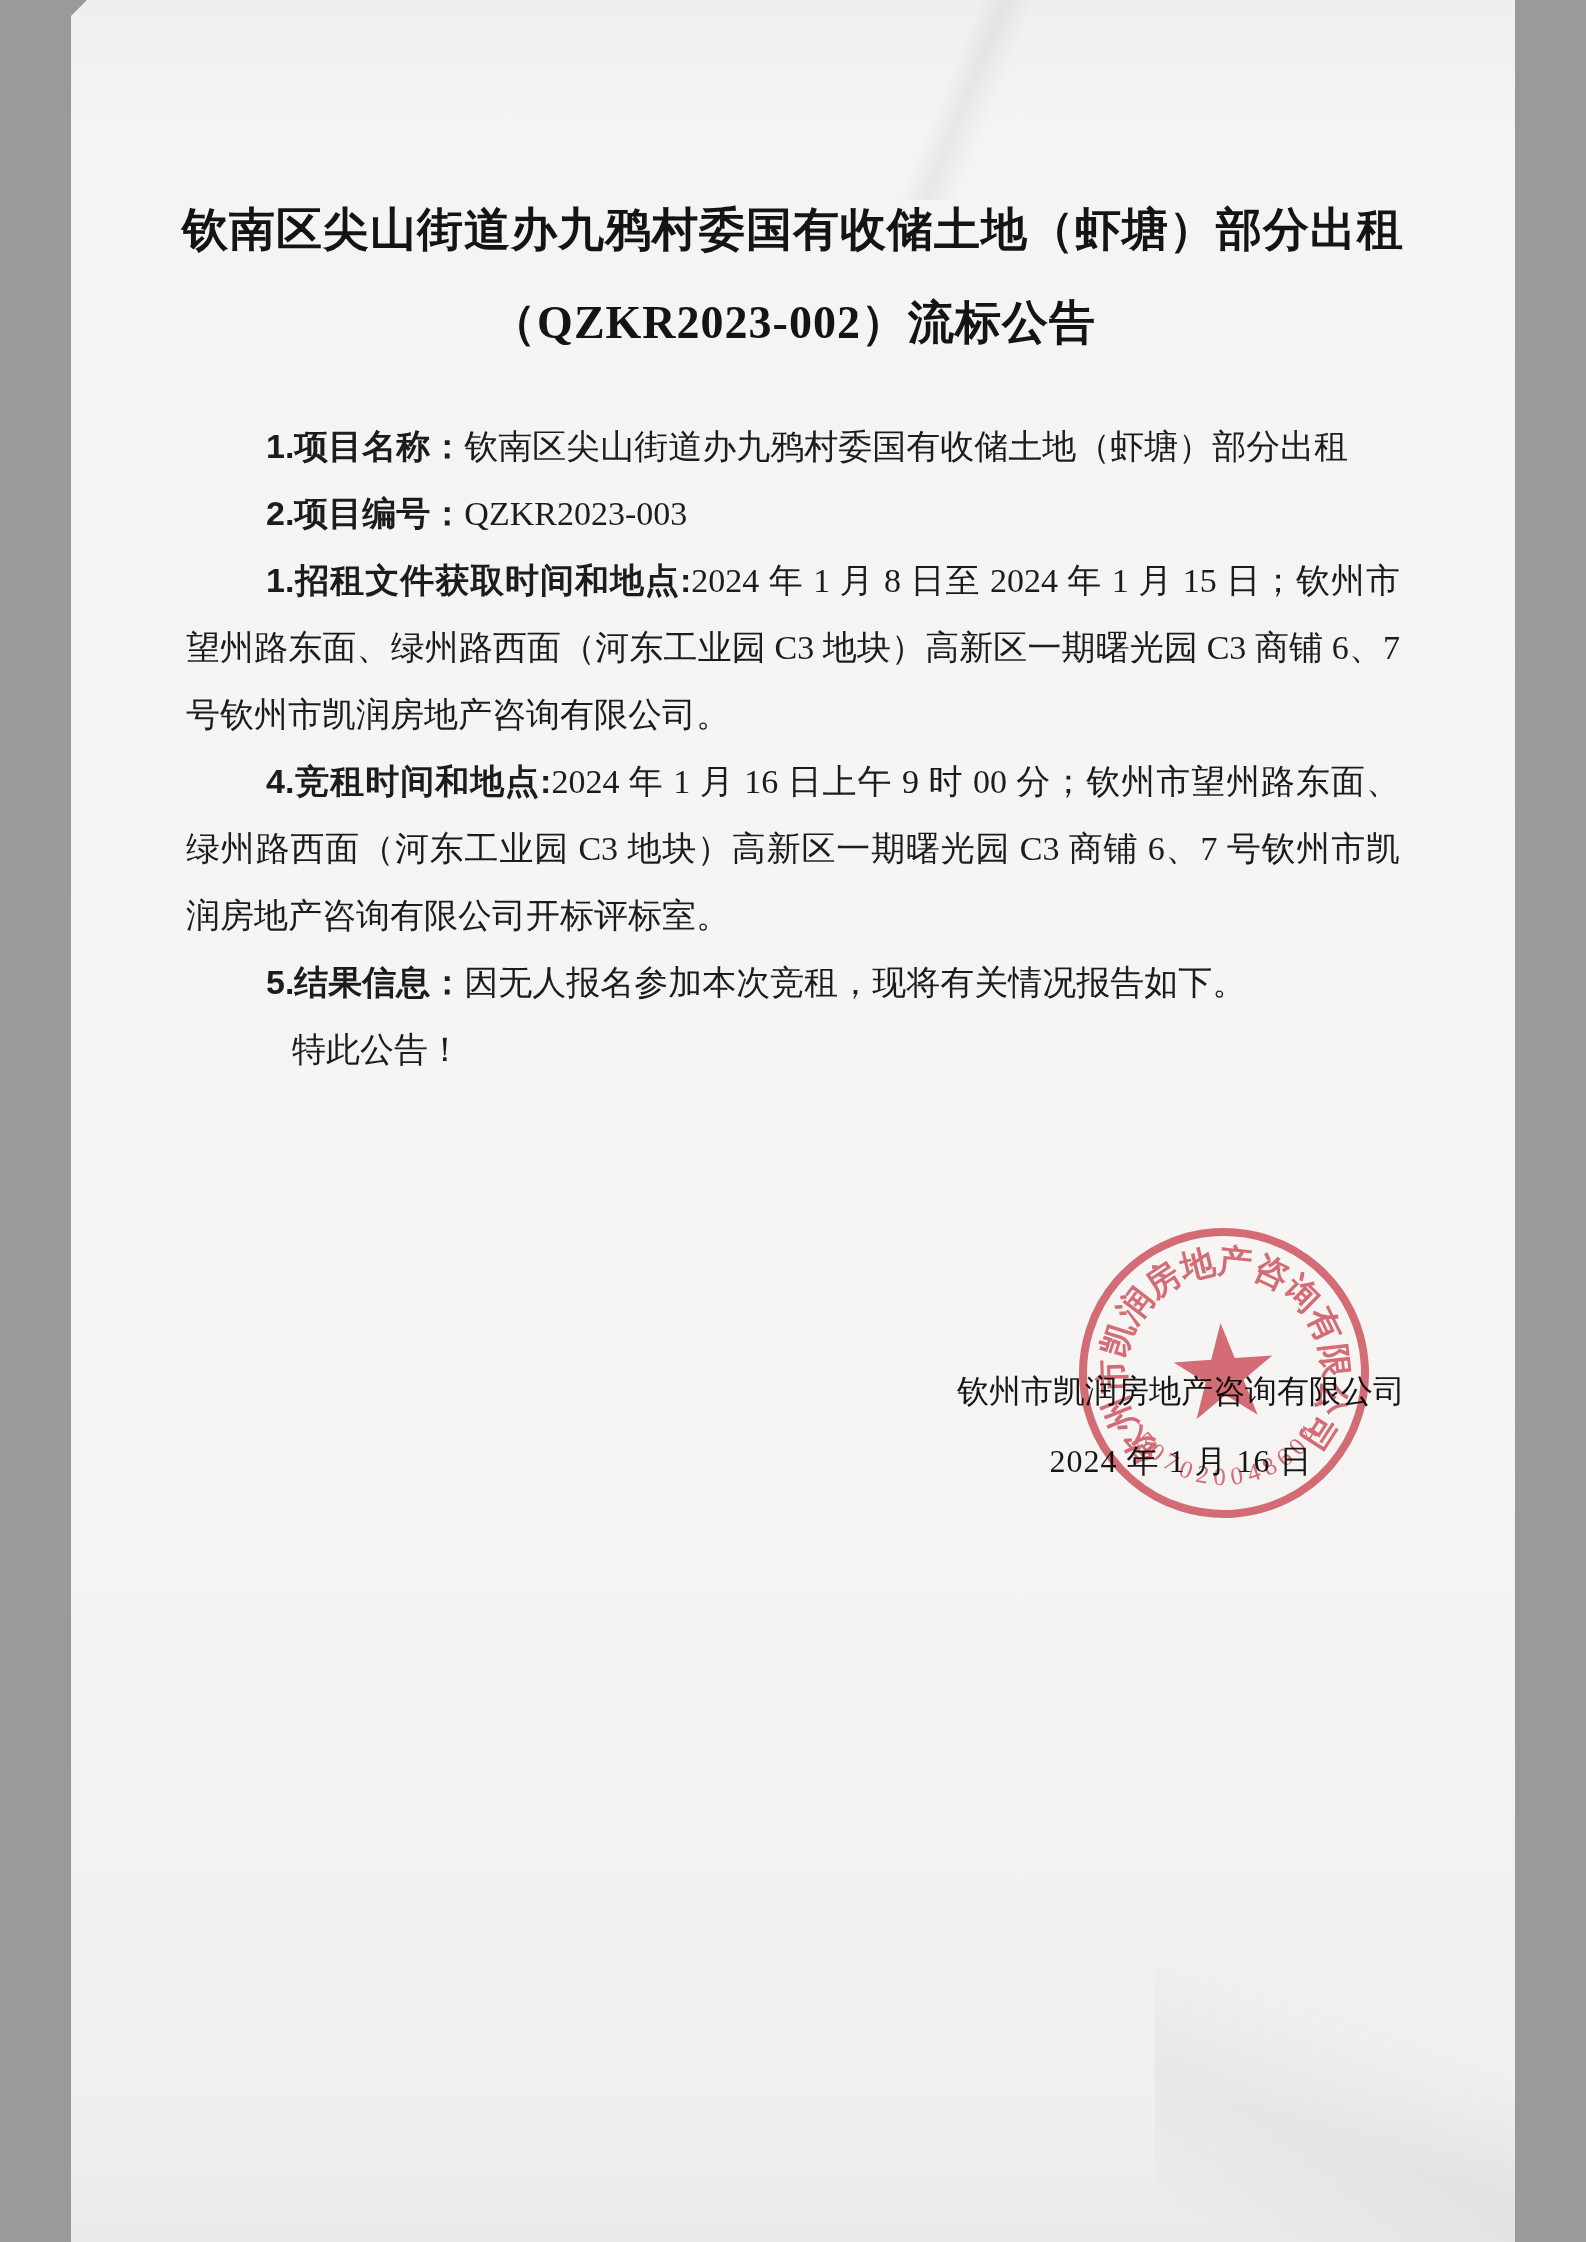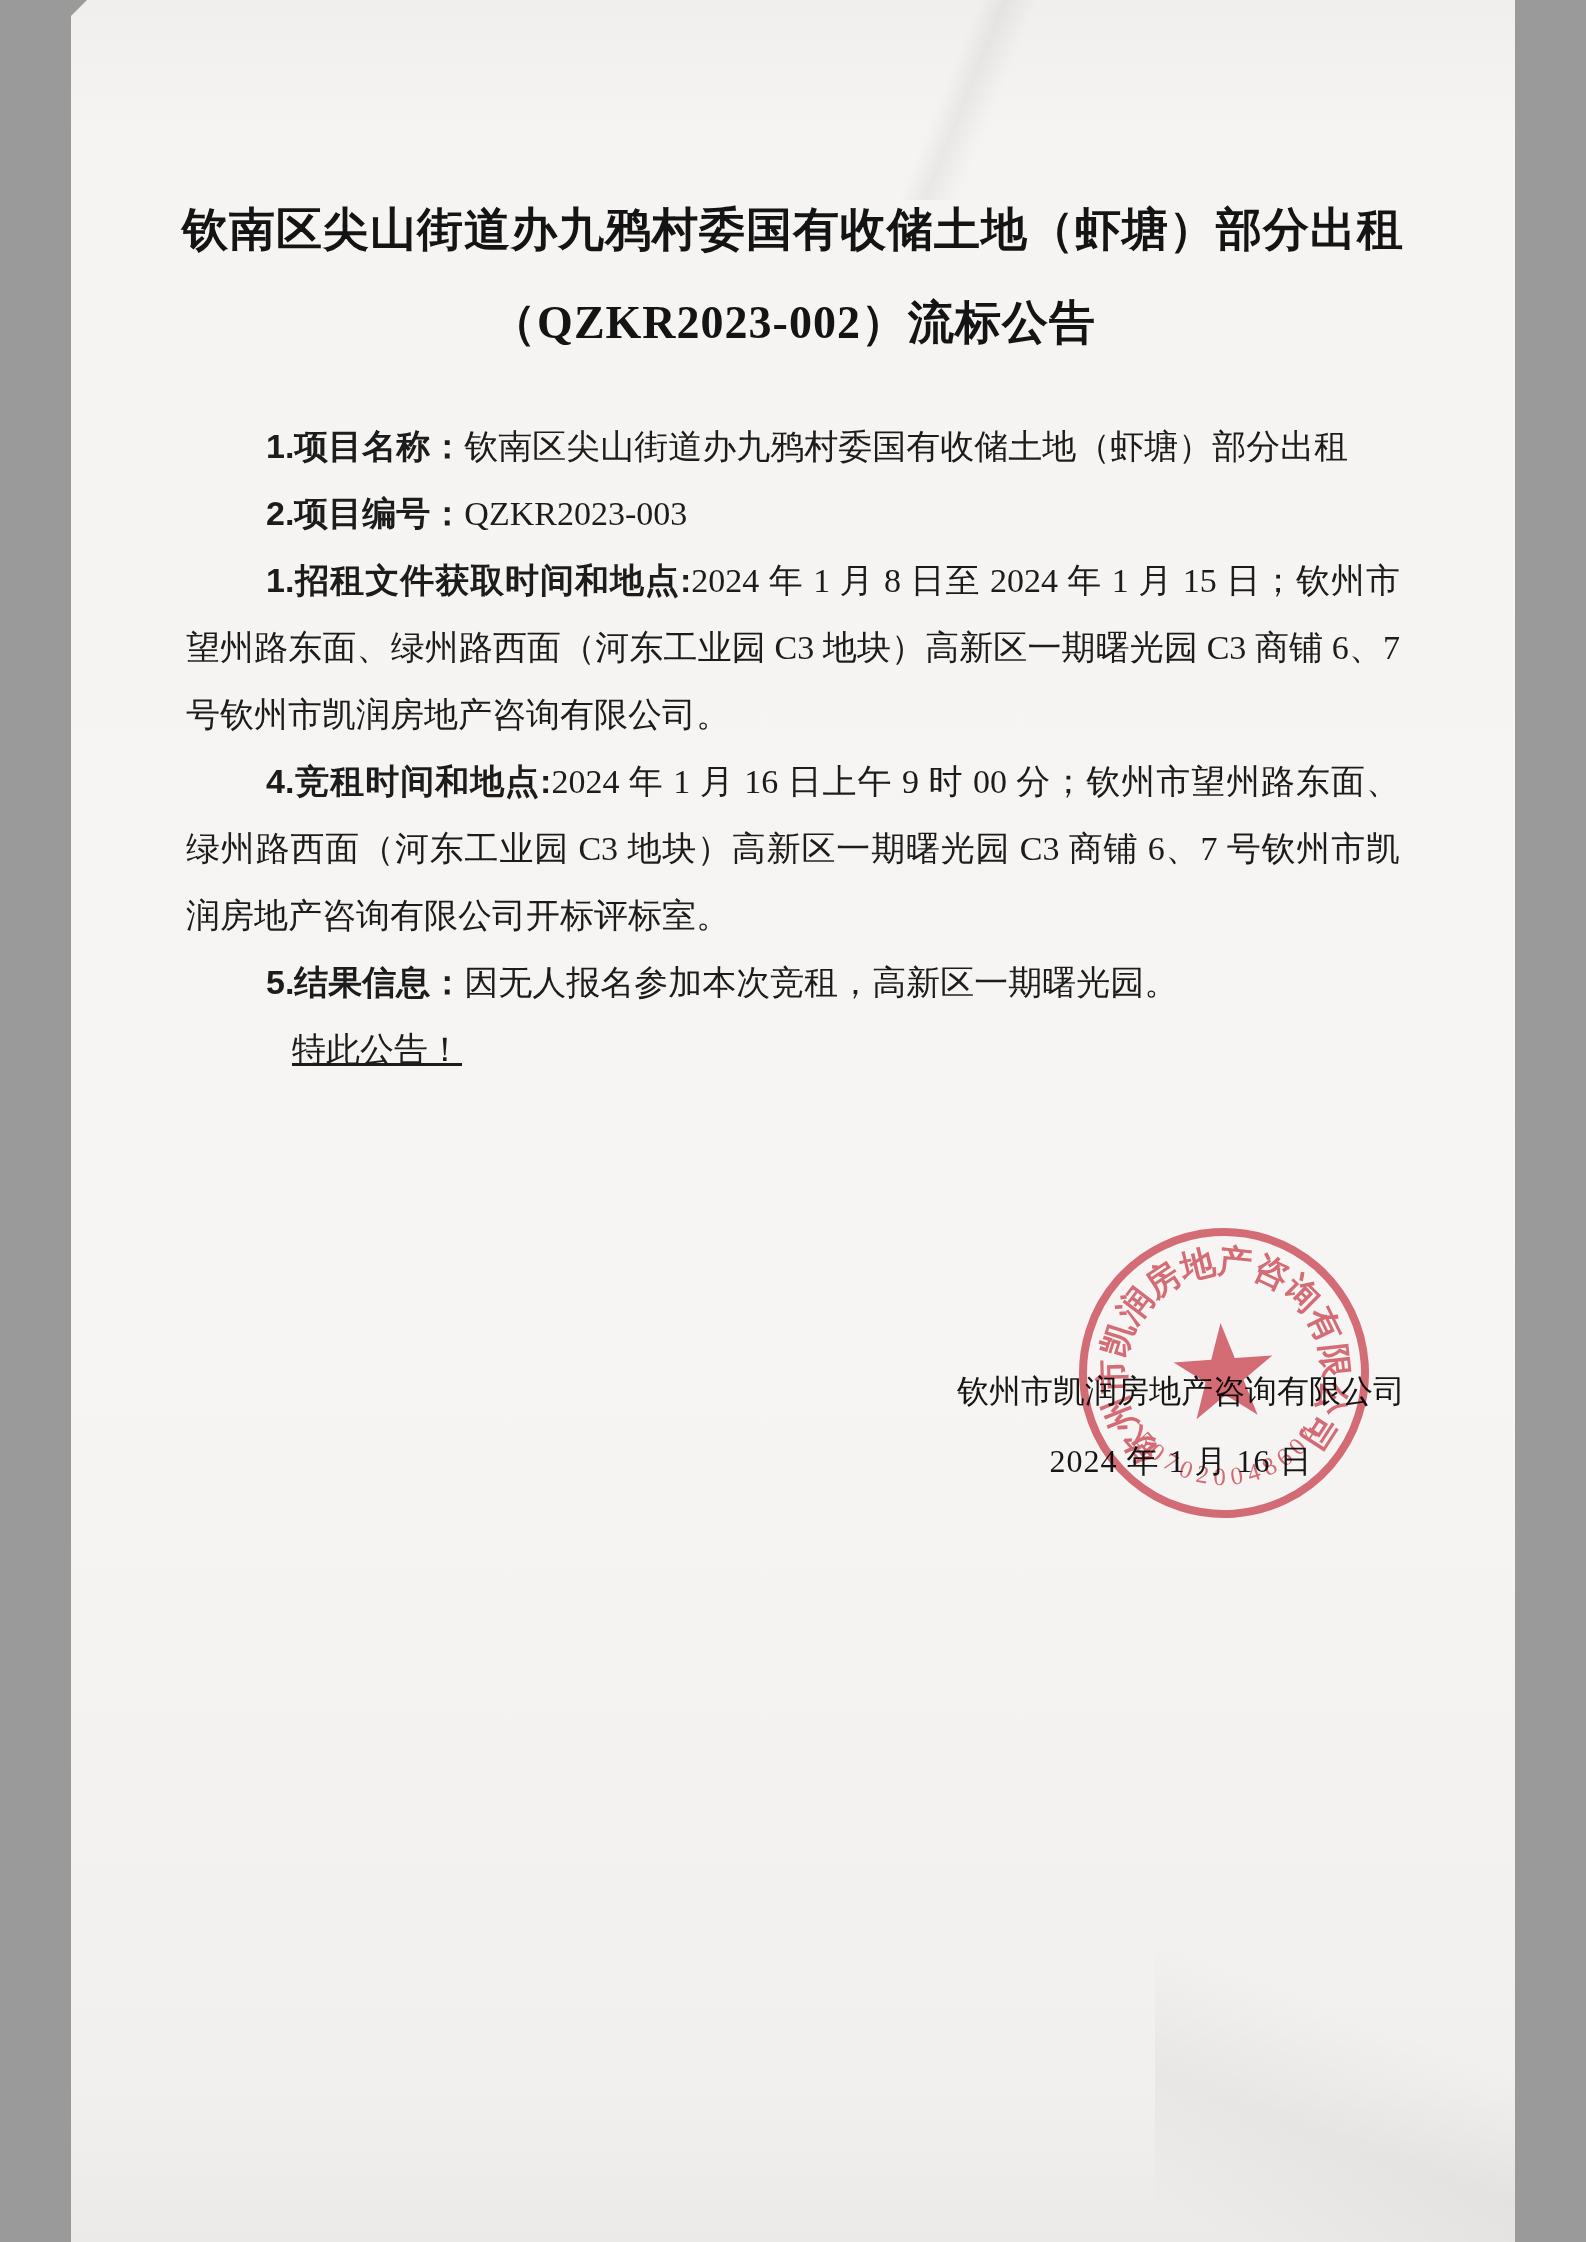--- a/index.html
+++ b/index.html
@@ -45,21 +45,21 @@
     font-size: 34px;
     line-height: 67px;
     text-align: justify;
   }
   .para { margin: 0; text-indent: 80px; }
   .para .item-label {
     font-family: "Liberation Sans", "DejaVu Sans", sans-serif;
     font-weight: 700;
     letter-spacing: 0;
   }
-  .para.closing { text-indent: 106px; text-decoration: underline; }
+  .para.closing { text-indent: 106px; }
 
   .signature {
     position: absolute; top: 1368px; left: 878px; width: 464px;
     text-align: center; font-size: 32px; line-height: 46px; color: #161616;
   }
   .signature .sig-company { letter-spacing: 0; }
   .signature .sig-date { margin-top: 24px; letter-spacing: 1px; }
 
   .stamp {
     position: absolute; left: 1003px; top: 1223px;
@@ -97,21 +97,21 @@
   <div class="body-block">
 
     <p class="para"><span class="item-label">1.项目名称：</span><span>钦南区尖山街道办九鸦村委国有收储土地（虾塘）部分出租</span></p>
 
     <p class="para"><span class="item-label">2.项目编号：</span><span>QZKR2023-003</span></p>
 
     <p class="para"><span class="item-label">1.招租文件获取时间和地点:</span><span>2024 年 1 月 8 日至 2024 年 1 月 15 日；钦州市望州路东面、绿州路西面（河东工业园 C3 地块）高新区一期曙光园 C3 商铺 6、7 号钦州市凯润房地产咨询有限公司。</span></p>
 
     <p class="para"><span class="item-label">4.竞租时间和地点:</span><span>2024 年 1 月 16 日上午 9 时 00 分；钦州市望州路东面、绿州路西面（河东工业园 C3 地块）高新区一期曙光园 C3 商铺 6、7 号钦州市凯润房地产咨询有限公司开标评标室。</span></p>
 
-    <p class="para"><span class="item-label">5.结果信息：</span><span>因无人报名参加本次竞租，高新区一期曙光园。</span></p>
+    <p class="para"><span class="item-label">5.结果信息：</span><span>因无人报名参加本次竞租，现将有关情况报告如下。</span></p>
 
     <p class="para closing">特此公告！</p>
   </div>
 
   <div class="signature">
     <div class="sig-company">钦州市凯润房地产咨询有限公司</div>
     <div class="sig-date">2024 年 1 月 16 日</div>
   </div>
 
   <svg class="stamp" viewBox="0 0 300 300" xmlns="http://www.w3.org/2000/svg">

